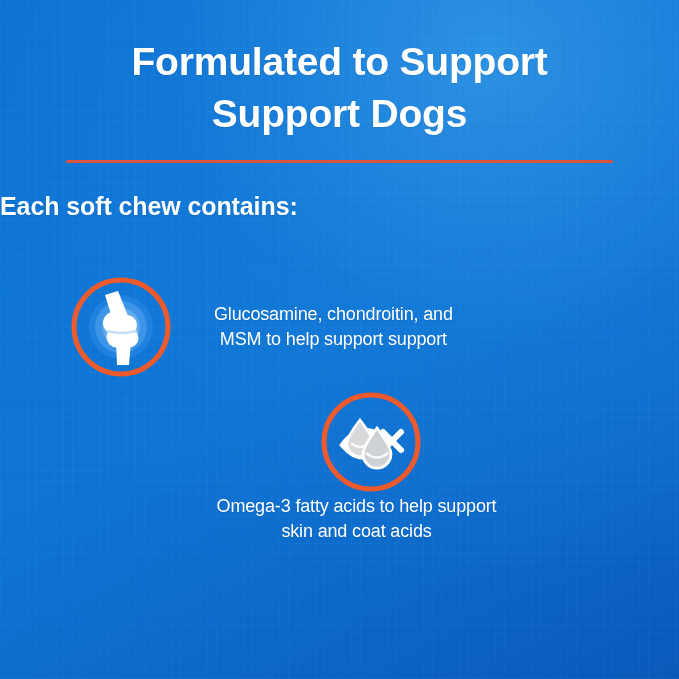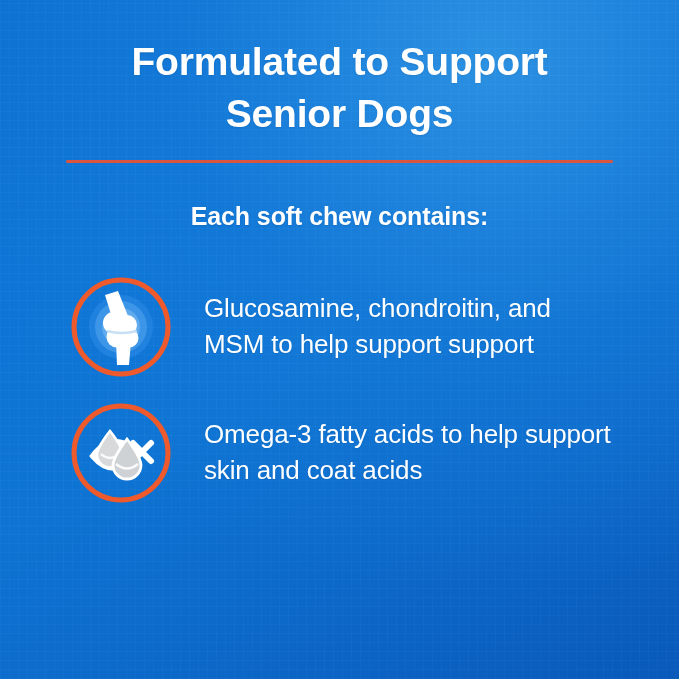--- a/index.html
+++ b/index.html
@@ -68,84 +68,84 @@
     height: 3px;
     background: #d9553f;
     border-radius: 2px;
   }
 
   .subhead {
     position: absolute;
     top: 192px;
     left: 0;
     right: 0;
-    text-align: center;
+    text-align: left;
     color: #ffffff;
     font-size: 25px;
     font-weight: bold;
     letter-spacing: -0.1px;
     text-shadow: 0 1px 2px rgba(0,0,0,0.10);
-    margin-top: 10px;
   }
 
   .rows {
     position: absolute;
     top: 264px;
     left: 0;
     width: 679px;
   }
 
   .row {
     position: relative;
     display: flex;
     align-items: center;
     height: 126px;
     margin-bottom: 0;
   }
-  .row + .row { margin-top: 0px; }
+  .row + .row { margin-top: 0px; flex-direction: column; }
 
   .icon-wrap {
     width: 118px;
     min-width: 118px;
     display: flex;
     justify-content: center;
     align-items: center;
     margin-left: 62px;
   }
 
   .badge {
     position: relative;
     width: 104px;
     height: 104px;
   }
   .badge svg { display: block; }
 
   .row-text {
     color: #ffffff;
-    font-size: 26px;
+    font-size: 18px;
     line-height: 1.38;
     letter-spacing: -0.15px;
-    margin-left: 24px;
+    margin-left: 34px;
     max-width: 420px;
     text-shadow: 0 1px 2px rgba(0,0,0,0.08);
+    text-align: center;
   }
   .row-text .line { display: block; }
 </style>
 </head>
 <body>
 
 <div id="infographic">
 
   <div id="texture"></div>
 
   <div id="content">
 
     <div class="headline">
       <span class="line">Formulated to Support</span>
-      <span class="line">Senior Dogs</span>
+      <span class="line">Support Dogs</span>
     </div>
 
     <div class="divider"></div>
 
     <div class="subhead">Each soft chew contains:</div>
 
     <div class="rows">
 
       <div class="row">
         <div class="icon-wrap">

